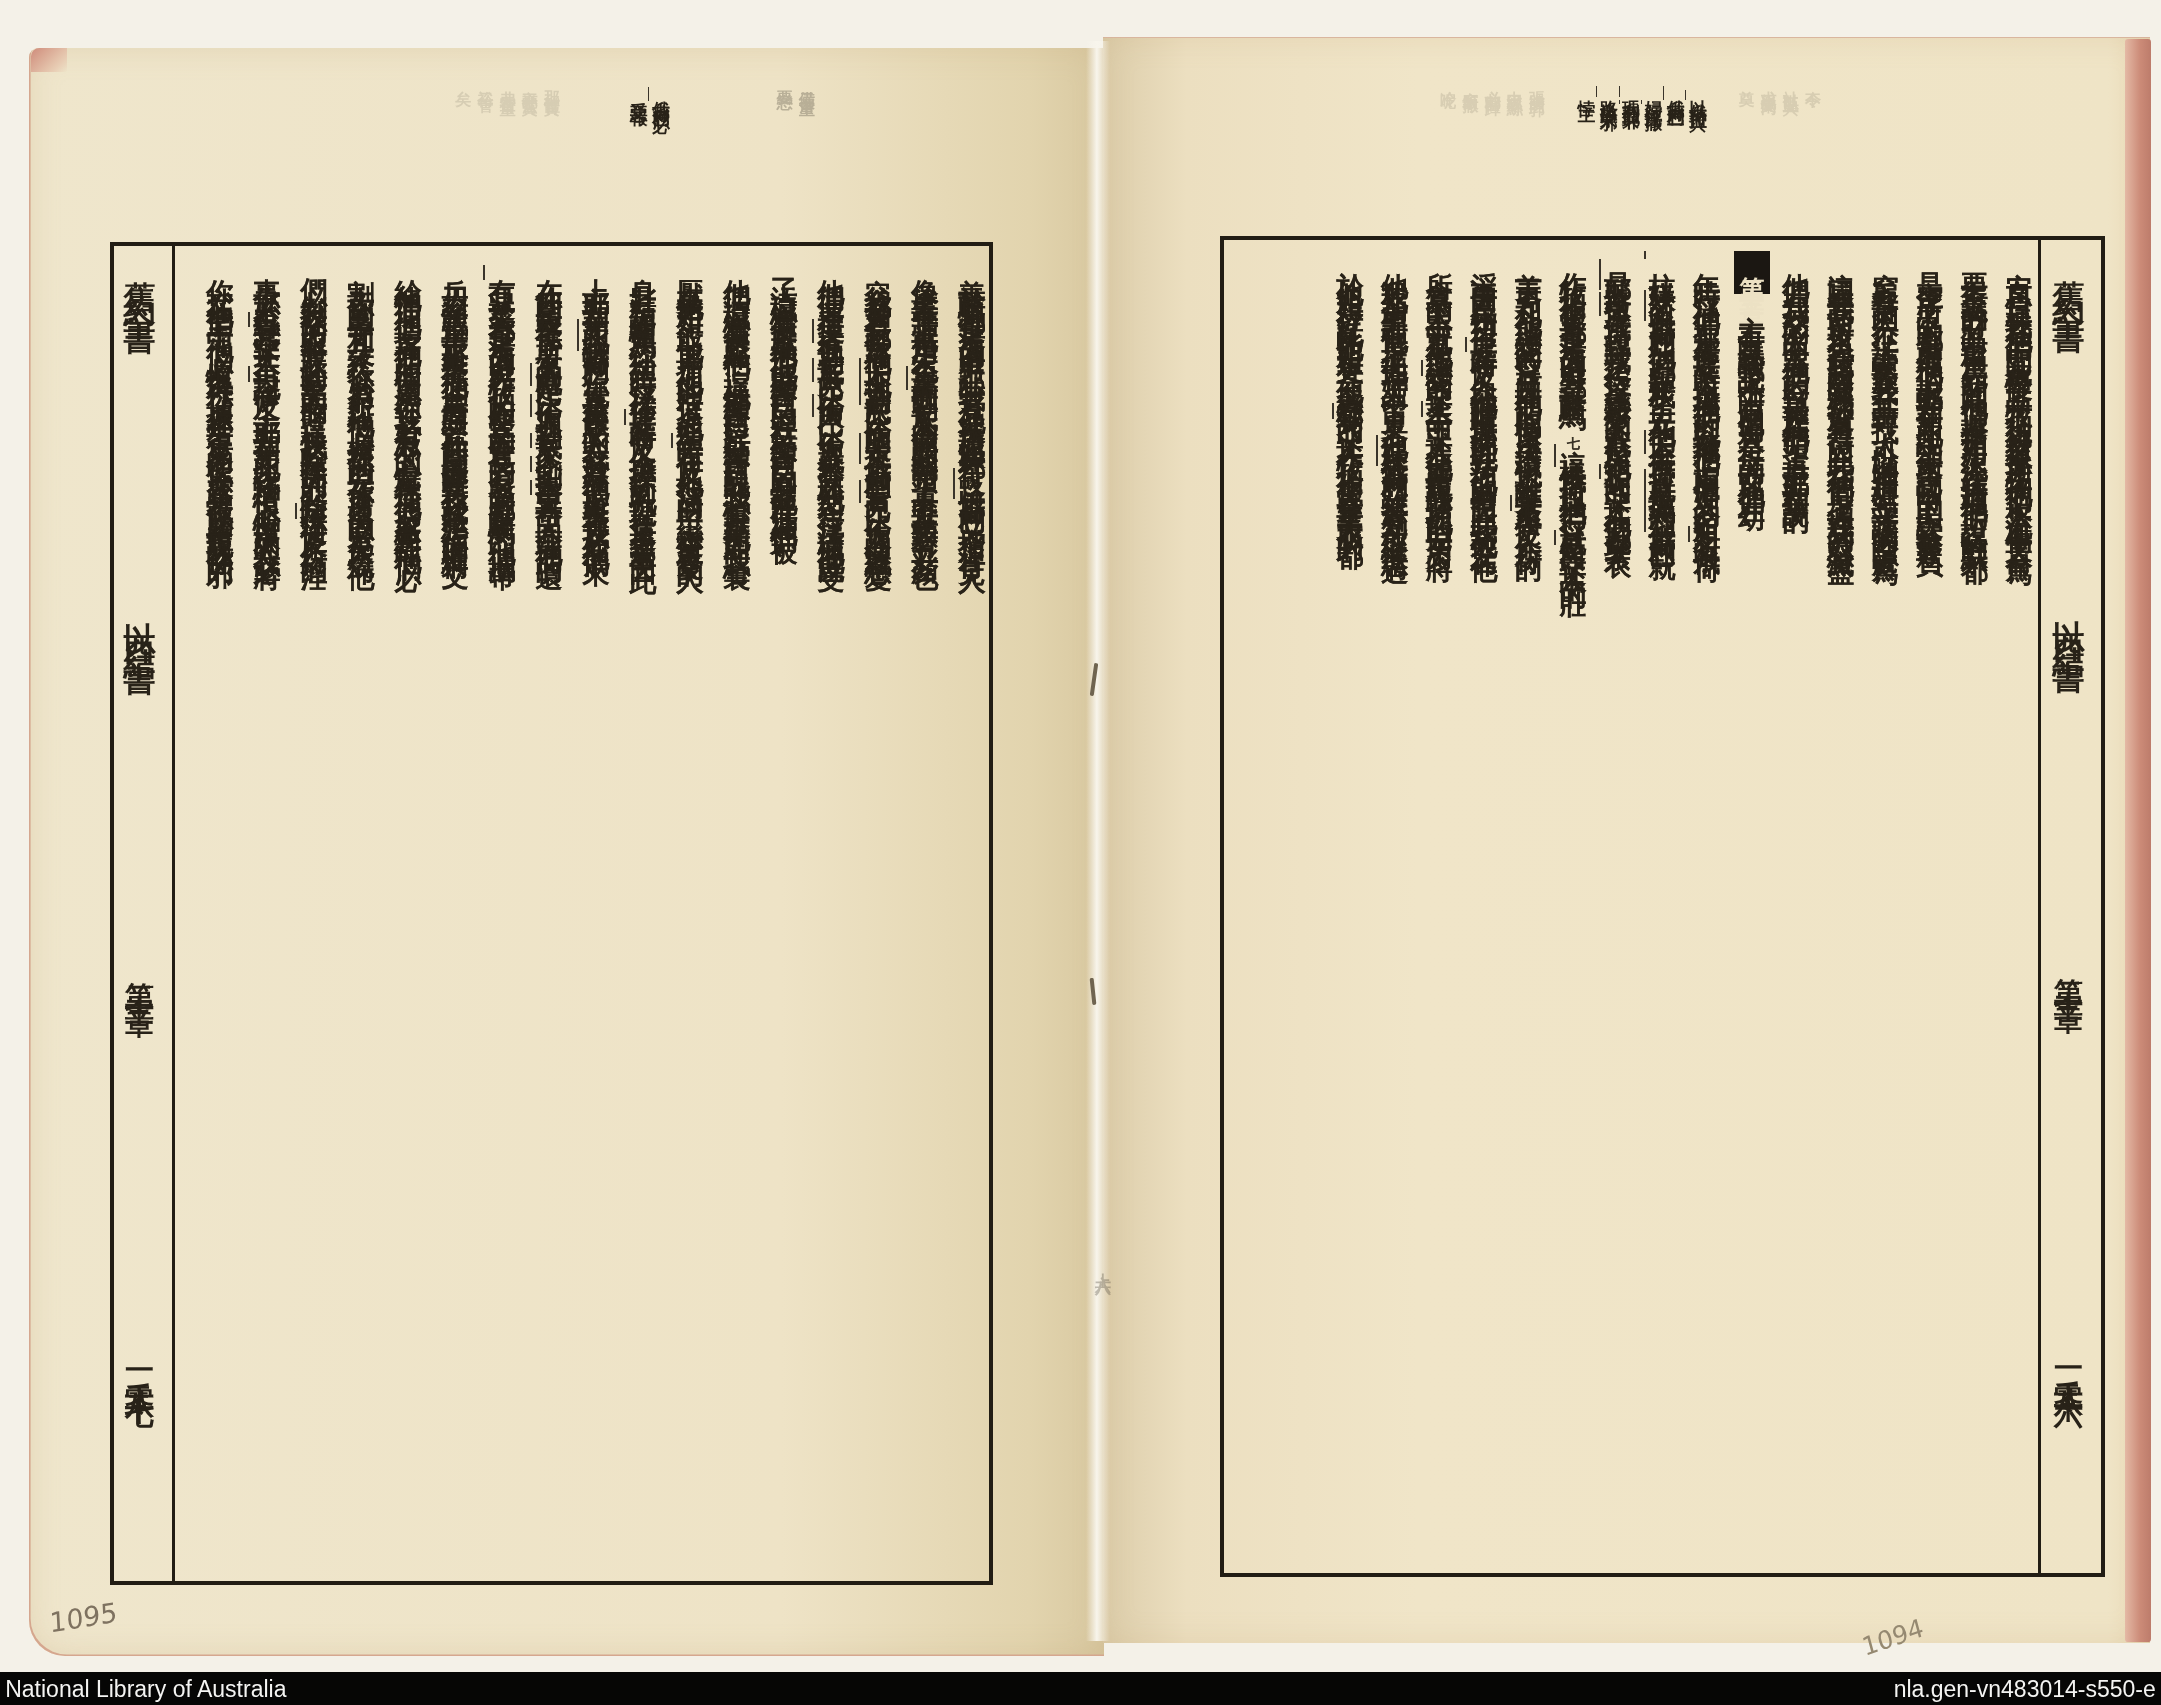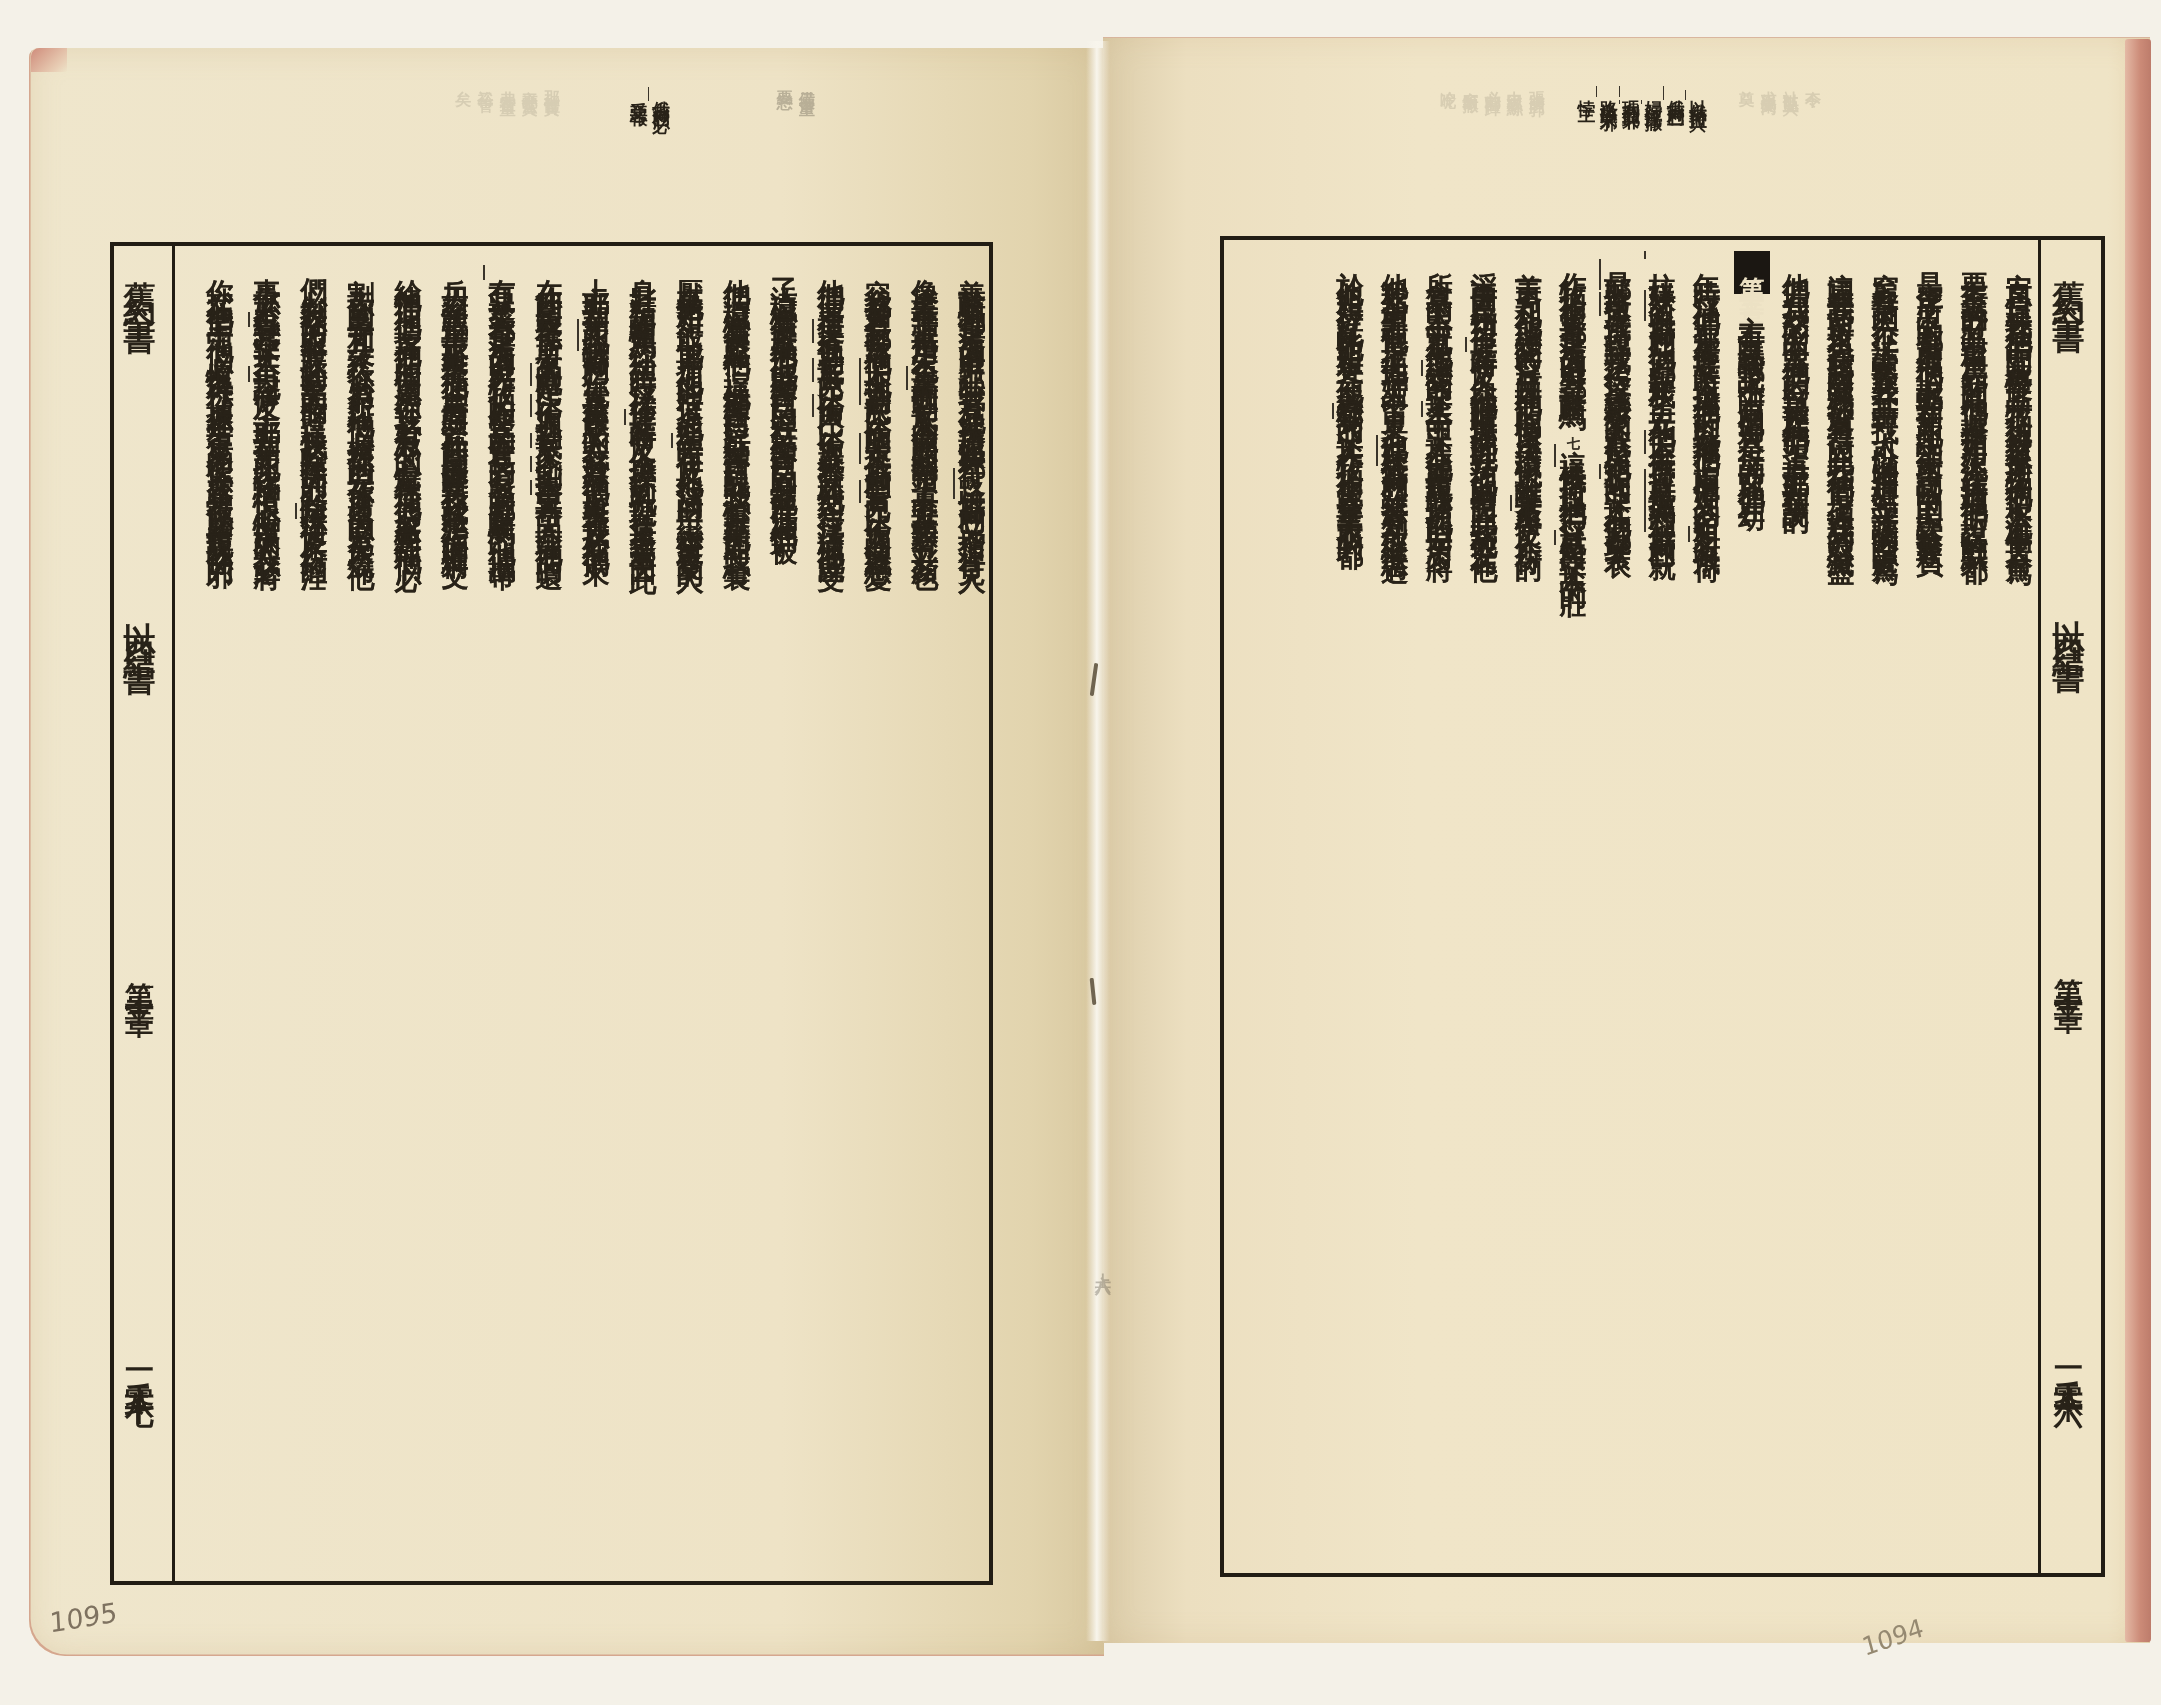--- a/index.html
+++ b/index.html
@@ -159,15 +159,19 @@
       <div class="tcol"><span class="sg-t">要戀</span></div>
     </div>
 
   <div class="varea bleed bleed-dark" style="left:1080px;top:1260px;width:31px;height:135px;">
     <div class="tcol">上六八</div>
   </div>
 
   <div class="pencil pencil-l">1095</div>
   <div class="pencil pencil-r">1094</div>
 
+  <div class="footer">
+    <span class="fl">National Library of Australia</span>
+    <span class="fr">nla.gen-vn483014-s550-e</span>
+  </div>
 
 </div>
 
 
 </body></html>

